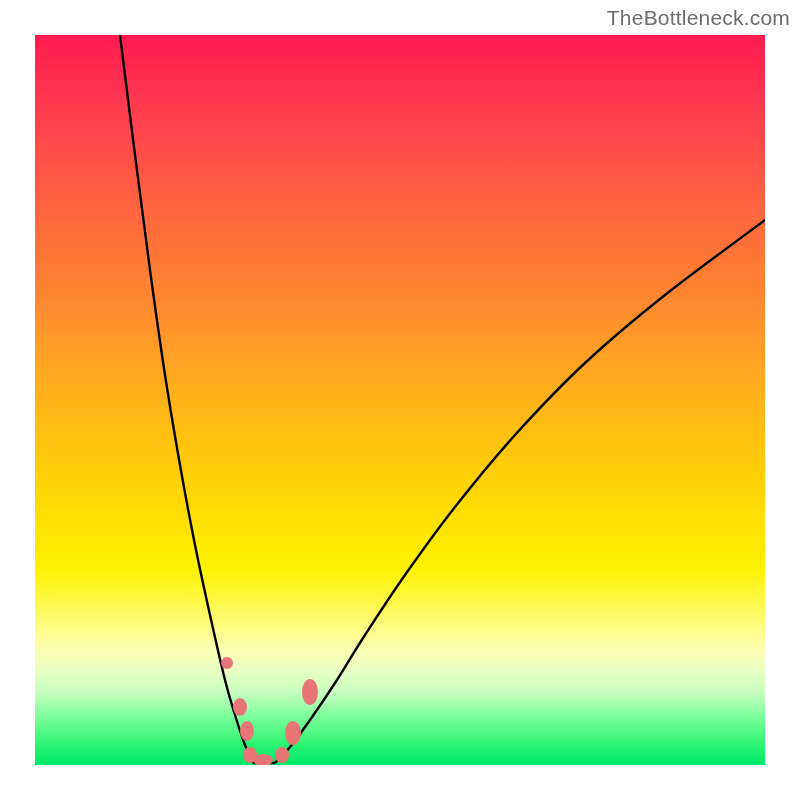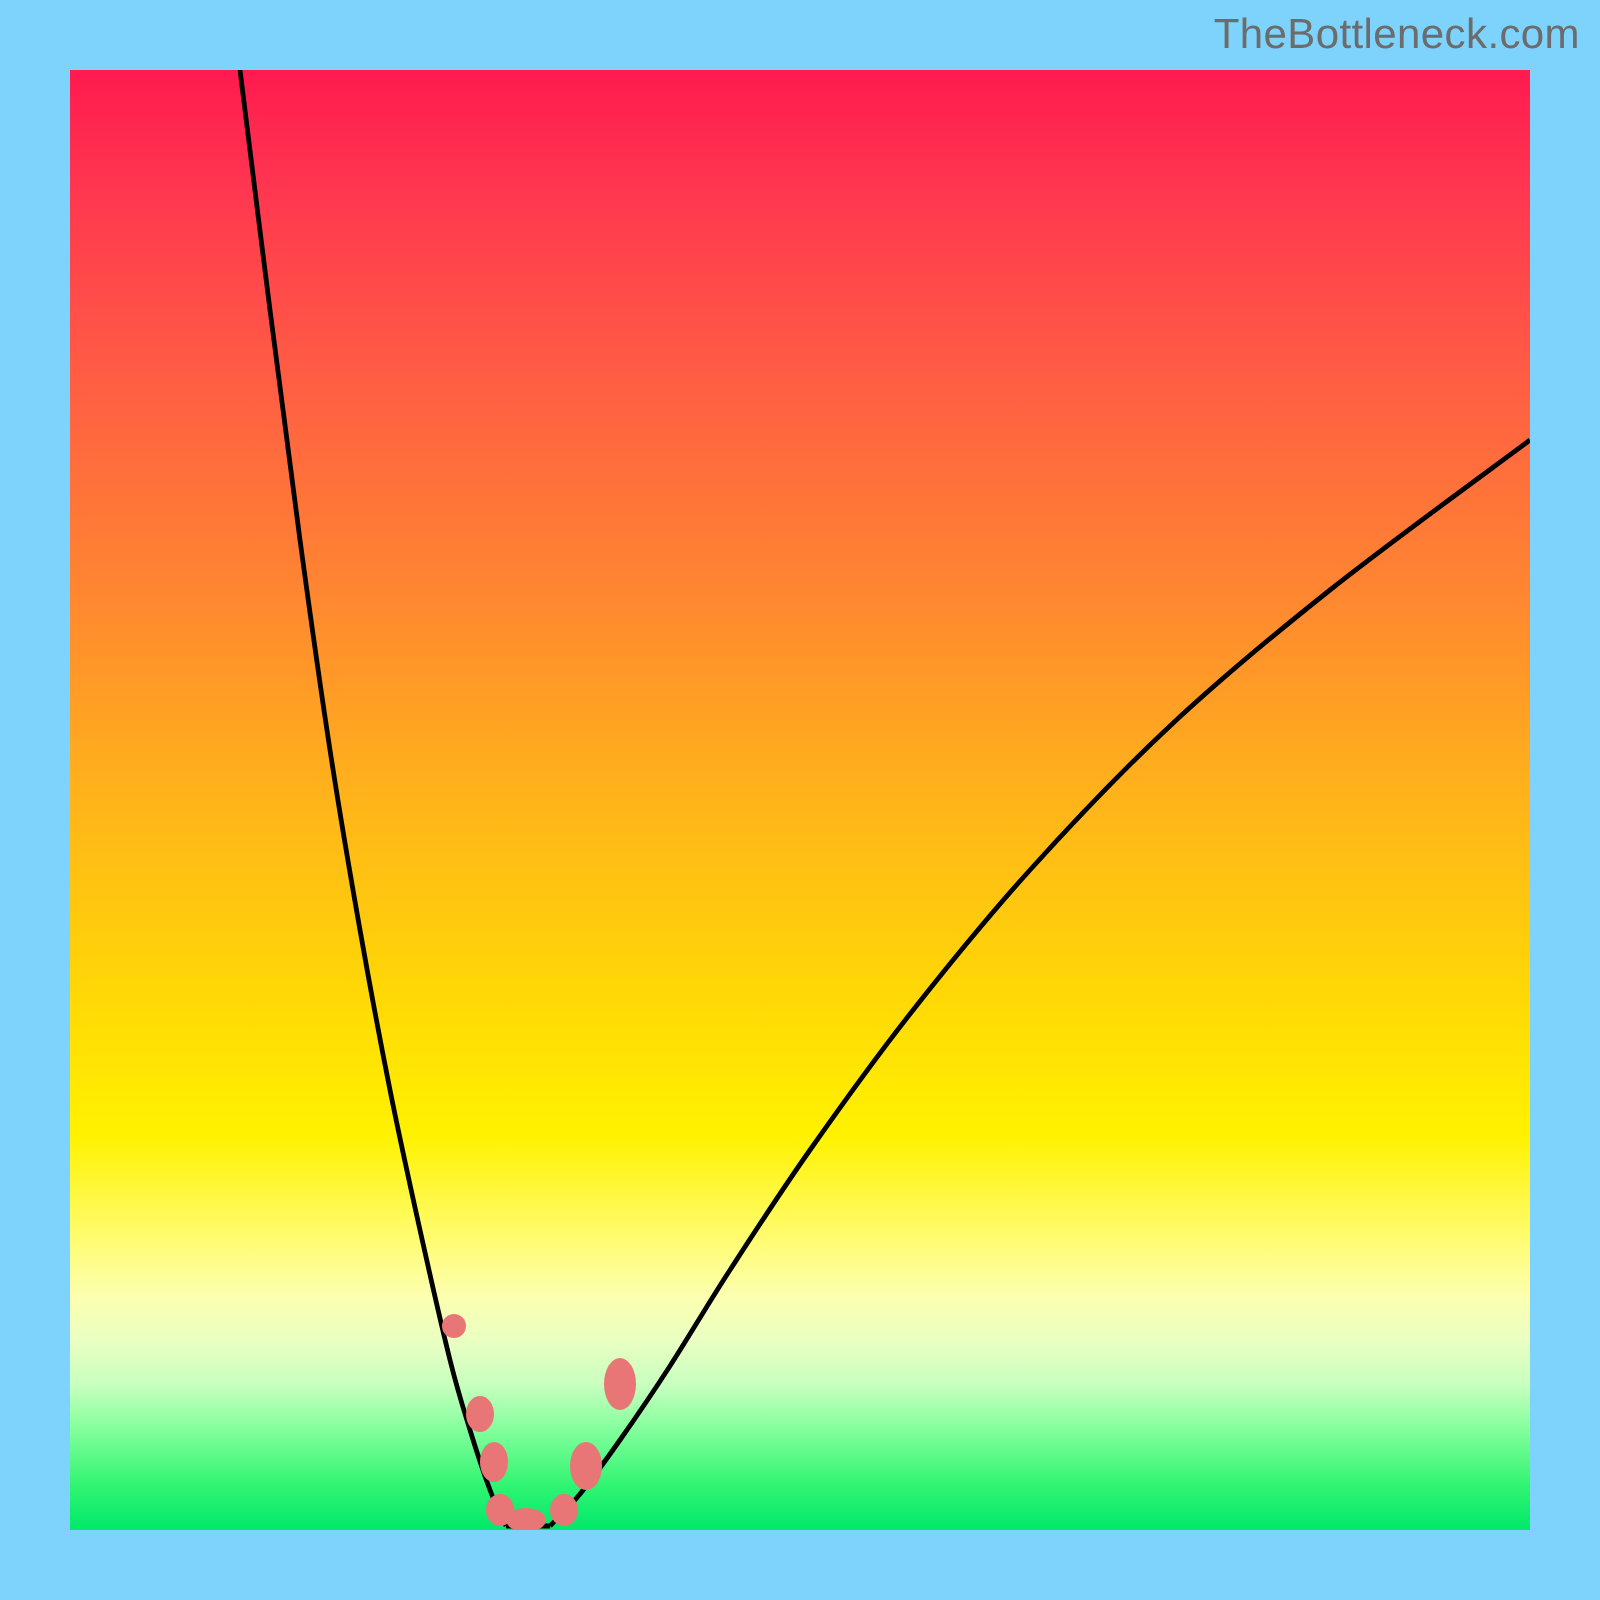--- a/index.html
+++ b/index.html
@@ -8,21 +8,21 @@
     width: 800px;
     height: 800px;
     overflow: hidden;
     background: #000;
     font-family: Arial, Helvetica, sans-serif;
   }
   .frame {
     position: absolute;
     left: 0; top: 0;
     width: 800px; height: 800px;
-    background: #7dd3fc;
+    background: #ffffff;
   }
   .plot-area {
     position: absolute;
     left: 35px;
     top: 35px;
     width: 730px;
     height: 730px;
     overflow: hidden;
   }
   .gradient {

